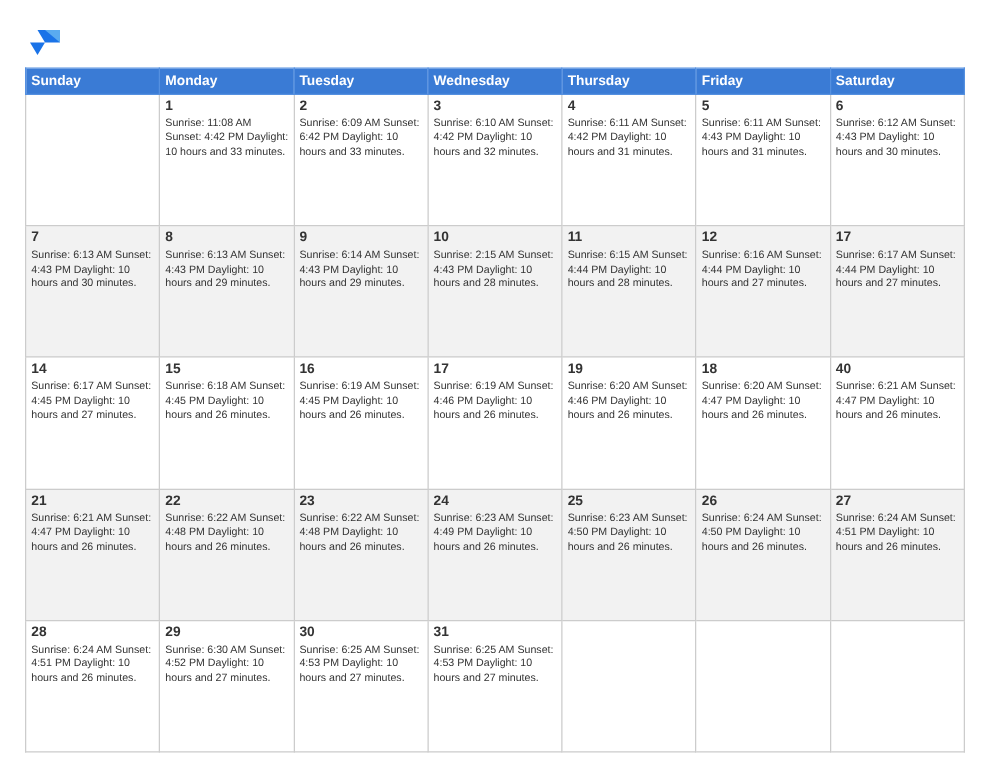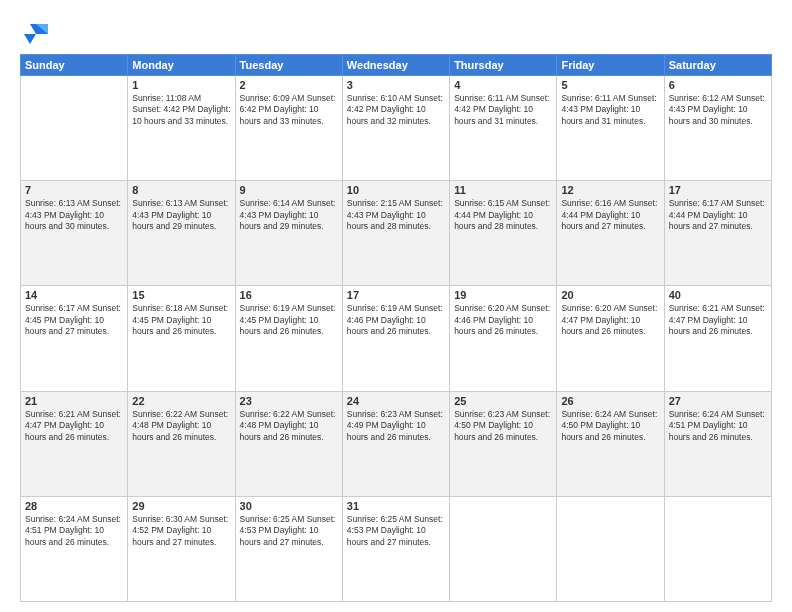--- a/index.html
+++ b/index.html
@@ -264,21 +264,21 @@
 and 26 minutes.</div>
           </td>
           <td>
             <span class="day-num">19</span>
             <div class="day-info">Sunrise: 6:20 AM
 Sunset: 4:46 PM
 Daylight: 10 hours
 and 26 minutes.</div>
           </td>
           <td>
-            <span class="day-num">20</span>
+            <span class="day-num">18</span>
             <div class="day-info">Sunrise: 6:20 AM
 Sunset: 4:47 PM
 Daylight: 10 hours
 and 26 minutes.</div>
           </td>
           <td>
             <span class="day-num">40</span>
             <div class="day-info">Sunrise: 6:21 AM
 Sunset: 4:47 PM
 Daylight: 10 hours

